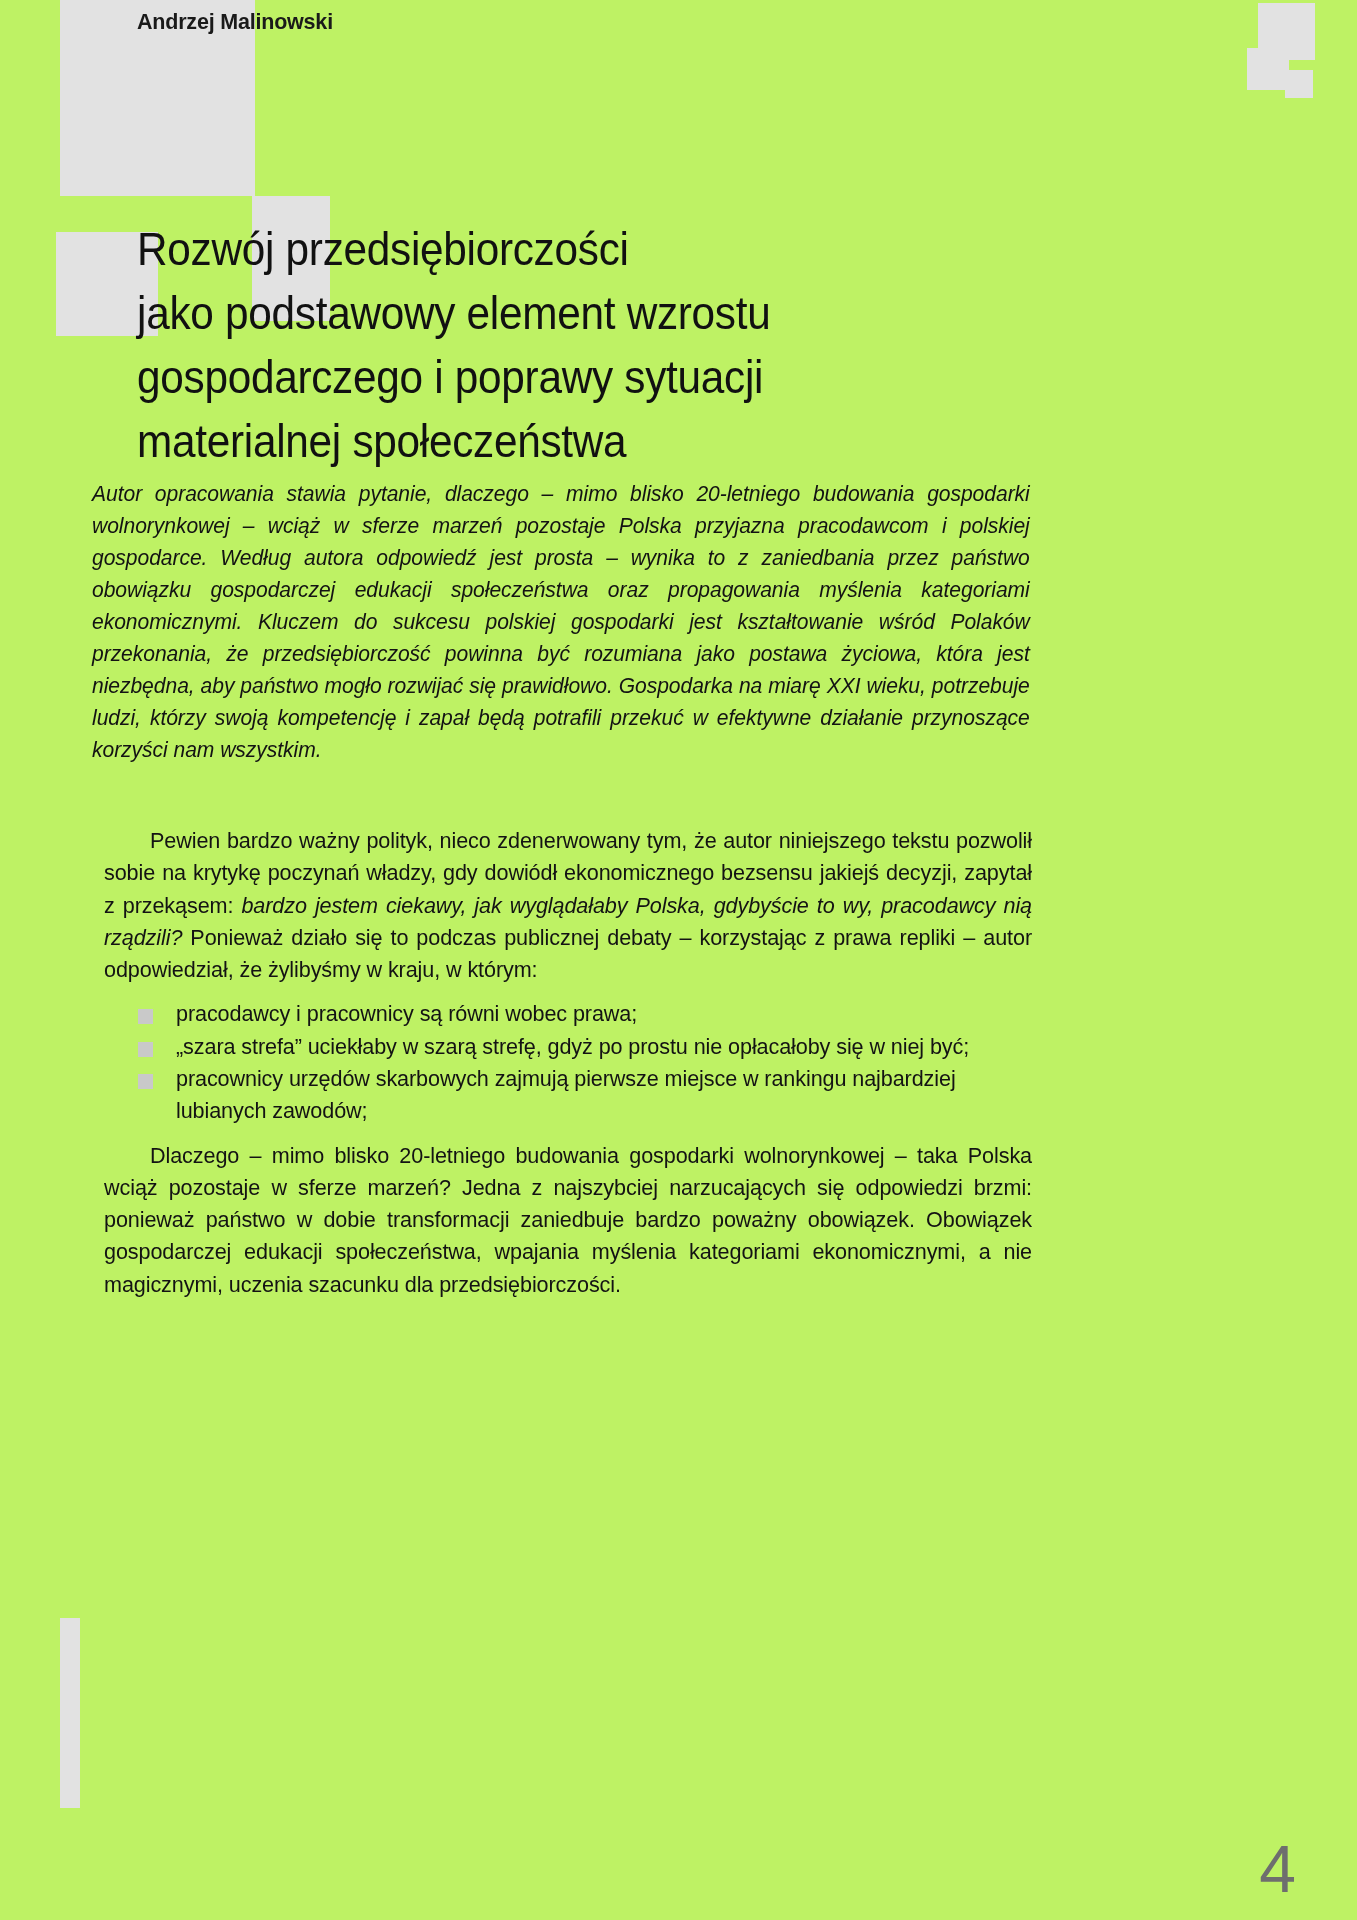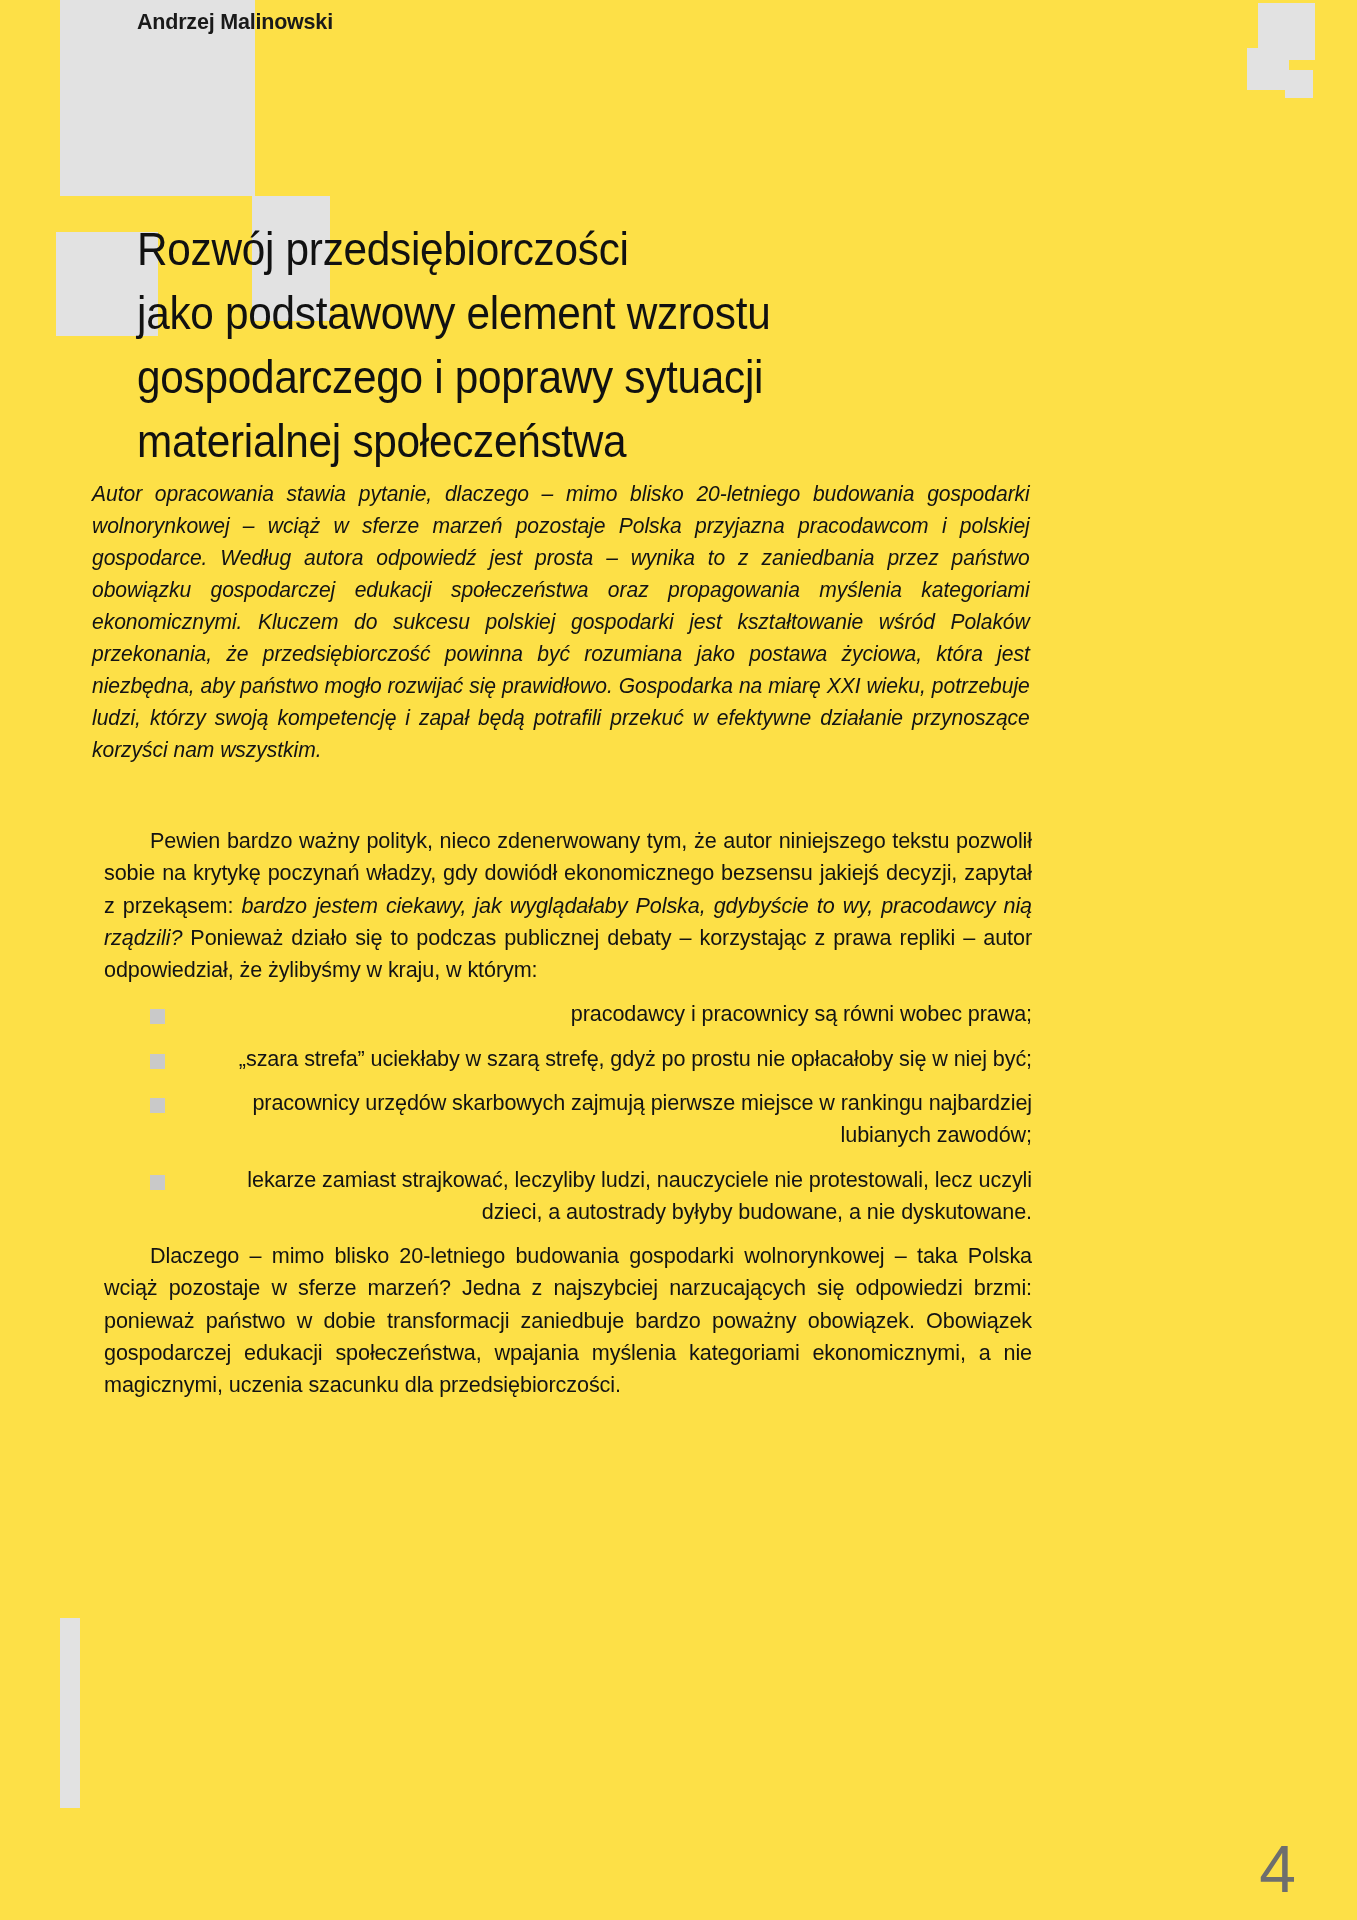--- a/index.html
+++ b/index.html
@@ -8,21 +8,21 @@
     background: #ffffff;
   }
   body {
     font-family: "Liberation Sans", sans-serif;
     color: #000000;
   }
   .page {
     position: relative;
     width: 1357px;
     height: 1920px;
-    background: #fde047;
+    background: #bef264;
     overflow: hidden;
     box-sizing: border-box;
   }
 
   
   .deco {
     position: absolute;
     background: #e2e2e2;
     z-index: 0;
   }
@@ -113,22 +113,22 @@
 
   
   .bullets {
     list-style: none;
     margin: 0;
     padding: 0;
   }
   .bullets li {
     position: relative;
     padding-left: 84px;
-    margin: 12px;
-    text-align: right;
+    margin: 0;
+    text-align: left;
   }
   .bullets li::before {
     content: "";
     position: absolute;
     left: 46px;
     top: 11px;
     width: 15px;
     height: 15px;
     background: #c9c9c9;
   }
@@ -176,21 +176,20 @@
   <div class="abstract">Autor opracowania stawia pytanie, dlaczego – mimo blisko 20-letniego budowania gospodarki wolnorynkowej – wciąż w sferze marzeń pozostaje Polska przyjazna pracodawcom i polskiej gospodarce. Według autora odpowiedź jest prosta – wynika to z zaniedbania przez państwo obowiązku gospodarczej edukacji społeczeństwa oraz propagowania myślenia kategoriami ekonomicznymi. Kluczem do sukcesu polskiej gospodarki jest kształtowanie wśród Polaków przekonania, że przedsiębiorczość powinna być rozumiana jako postawa życiowa, która jest niezbędna, aby państwo mogło rozwijać się prawidłowo. Gospodarka na miarę XXI wieku, potrzebuje ludzi, którzy swoją kompetencję i zapał będą potrafili przekuć w efektywne działanie przynoszące korzyści nam wszystkim.</div>
 
   <div class="body-area">
 
     <p class="para indent"><span>Pewien bardzo ważny polityk, nieco zdenerwowany tym, że autor niniejszego tekstu pozwolił sobie na krytykę poczynań władzy, gdy dowiódł ekonomicznego bezsensu jakiejś decyzji, zapytał z przekąsem: </span><em>bardzo jestem ciekawy, jak wyglądałaby Polska, gdybyście to wy, pracodawcy nią rządzili?</em><span> Ponieważ działo się to podczas publicznej debaty – korzystając z prawa repliki – autor odpowiedział, że żylibyśmy w kraju, w którym:</span></p>
 
     <ul class="bullets">
       <li>pracodawcy i pracownicy są równi wobec prawa;</li>
       <li>„szara strefa” uciekłaby w szarą strefę, gdyż po prostu nie opłacałoby się w niej być;</li>
       <li>pracownicy urzędów skarbowych zajmują pierwsze miejsce w rankingu najbardziej lubianych zawodów;</li>
-      <li>lekarze zamiast strajkować, leczyliby ludzi, nauczyciele nie protestowali, lecz uczyli dzieci, a autostrady byłyby budowane, a nie dyskutowane.</li>
     </ul>
 
     <p class="para indent">Dlaczego – mimo blisko 20-letniego budowania gospodarki wolnorynkowej – taka Polska wciąż pozostaje w sferze marzeń? Jedna z najszybciej narzucających się odpowiedzi brzmi: ponieważ państwo w dobie transformacji zaniedbuje bardzo poważny obowiązek. Obowiązek gospodarczej edukacji społeczeństwa, wpajania myślenia kategoriami ekonomicznymi, a nie magicznymi, uczenia szacunku dla przedsiębiorczości.</p>
   </div>
 
   <div class="page-number">4</div>
 
 </div>
 
 </body></html>

